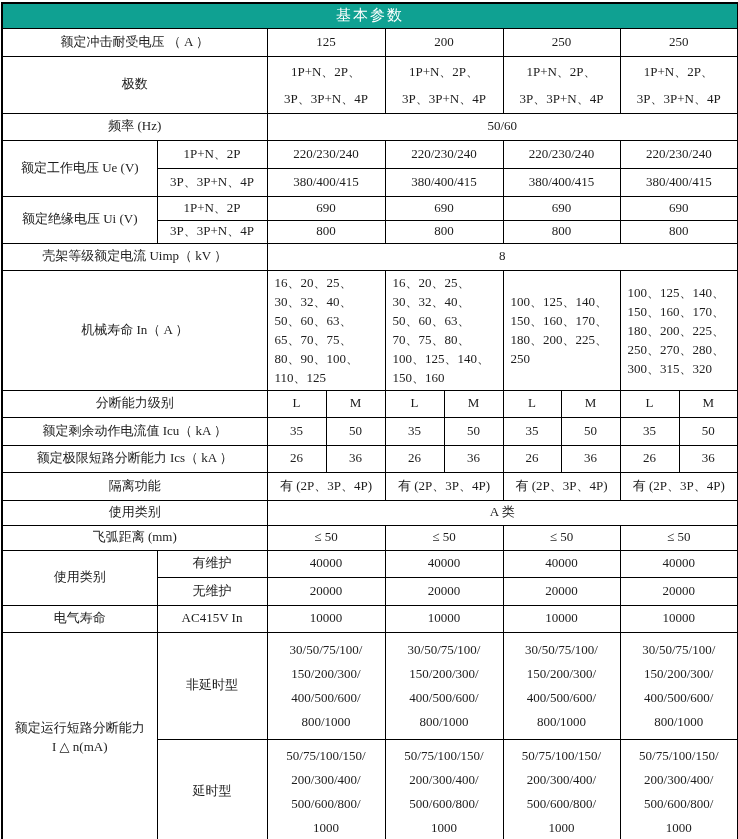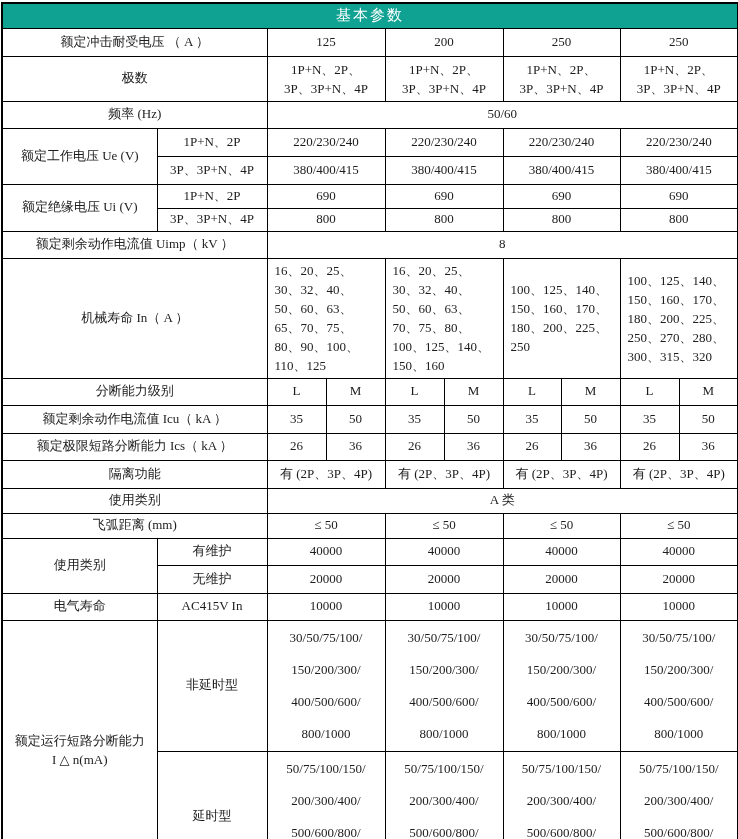--- a/index.html
+++ b/index.html
@@ -36,22 +36,22 @@
     color: #fff;
     font-size: 15px;
     letter-spacing: 2px;
     border: 1px solid var(--line);
   }
   td.list-cell {
     text-align: left;
     padding-left: 7px;
     line-height: 19px;
   }
-  td.rcd-cell { line-height: 32px; }
-  td.poles-cell { line-height: 19px; margin-left: 32px; }
+  td.rcd-cell { line-height: 24px; }
+  td.poles-cell { line-height: 27px; margin-left: 32px; }
   .bottom-bar {
     height: 5px;
     background: var(--accent);
     margin-top: 0px;
     width: 736px;
   }
 </style>
 </head>
 <body>
 
@@ -125,21 +125,21 @@
       </tr>
       <tr style="height:23px">
         <td>3P、3P+N、4P</td>
         <td colspan="2">800</td>
         <td colspan="2">800</td>
         <td colspan="2">800</td>
         <td colspan="2">800</td>
       </tr>
 
       <tr style="height:27px">
-        <td colspan="2">额定剩余动作电流值 Uimp（ kV ）</td>
+        <td colspan="2">壳架等级额定电流 Uimp（ kV ）</td>
         <td colspan="8">8</td>
       </tr>
 
       <tr style="height:120px">
         <td colspan="2">机械寿命 In（ A ）</td>
         <td class="list-cell" colspan="2">16、20、25、
 30、32、40、
 50、60、63、
 65、70、75、
 80、90、100、

